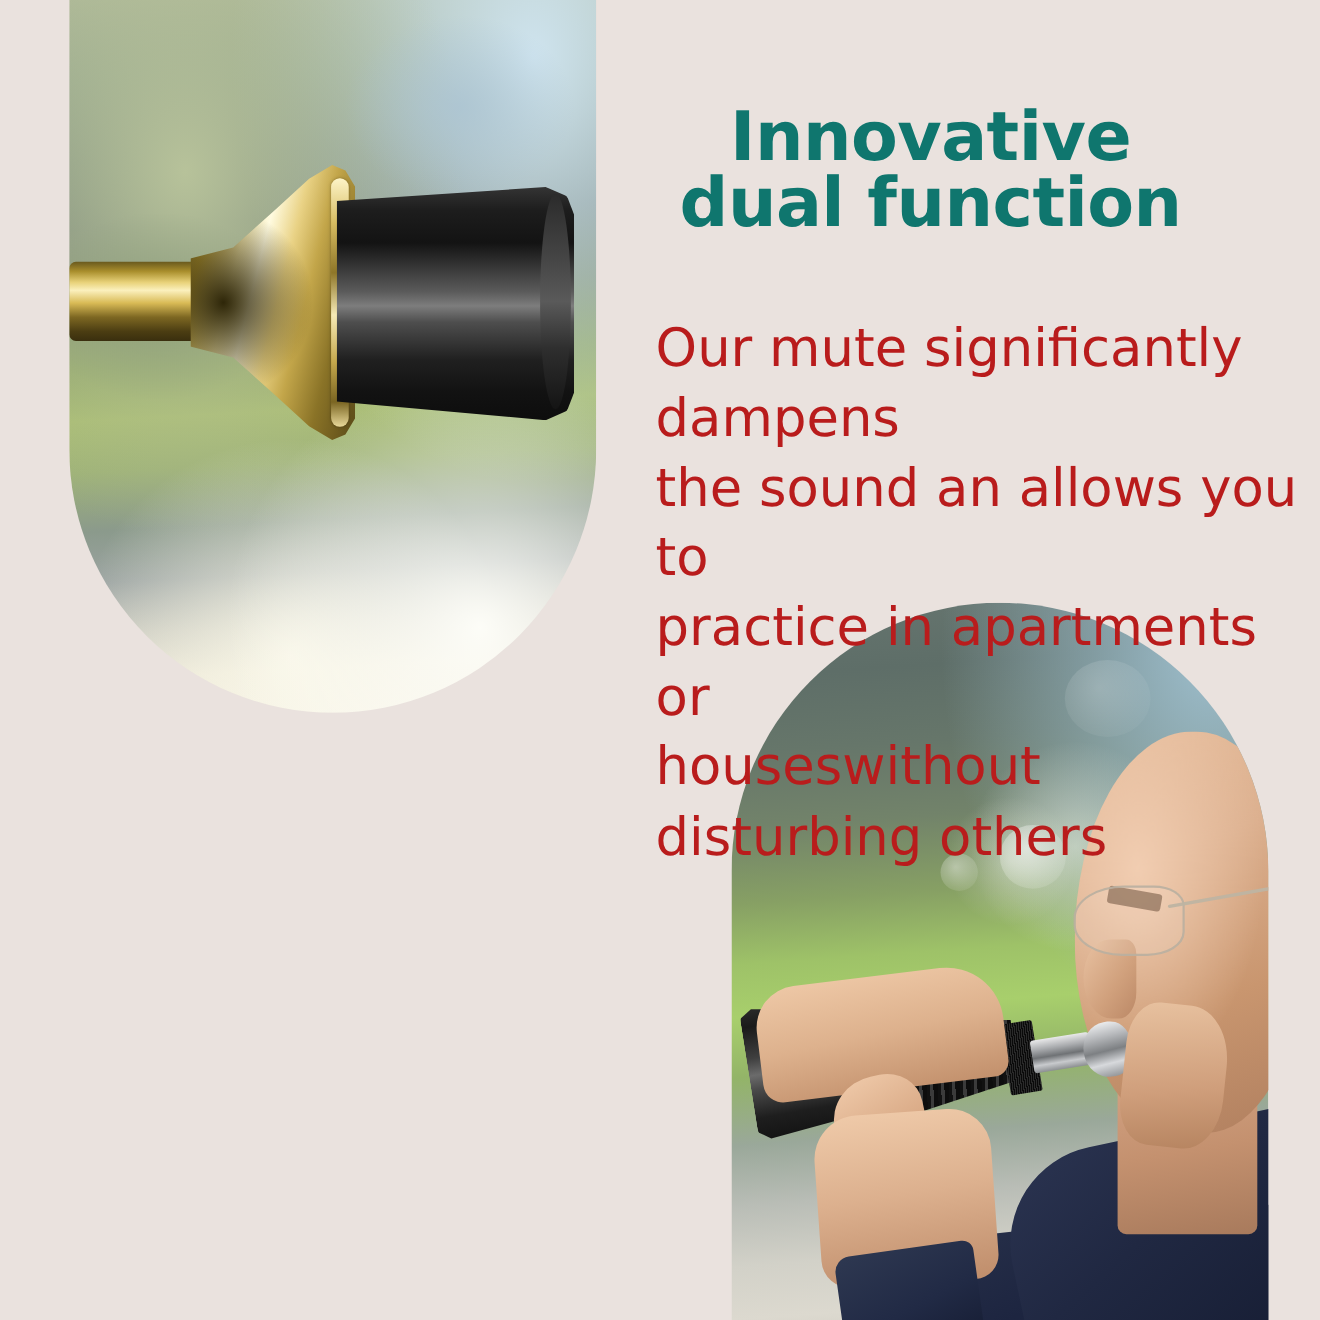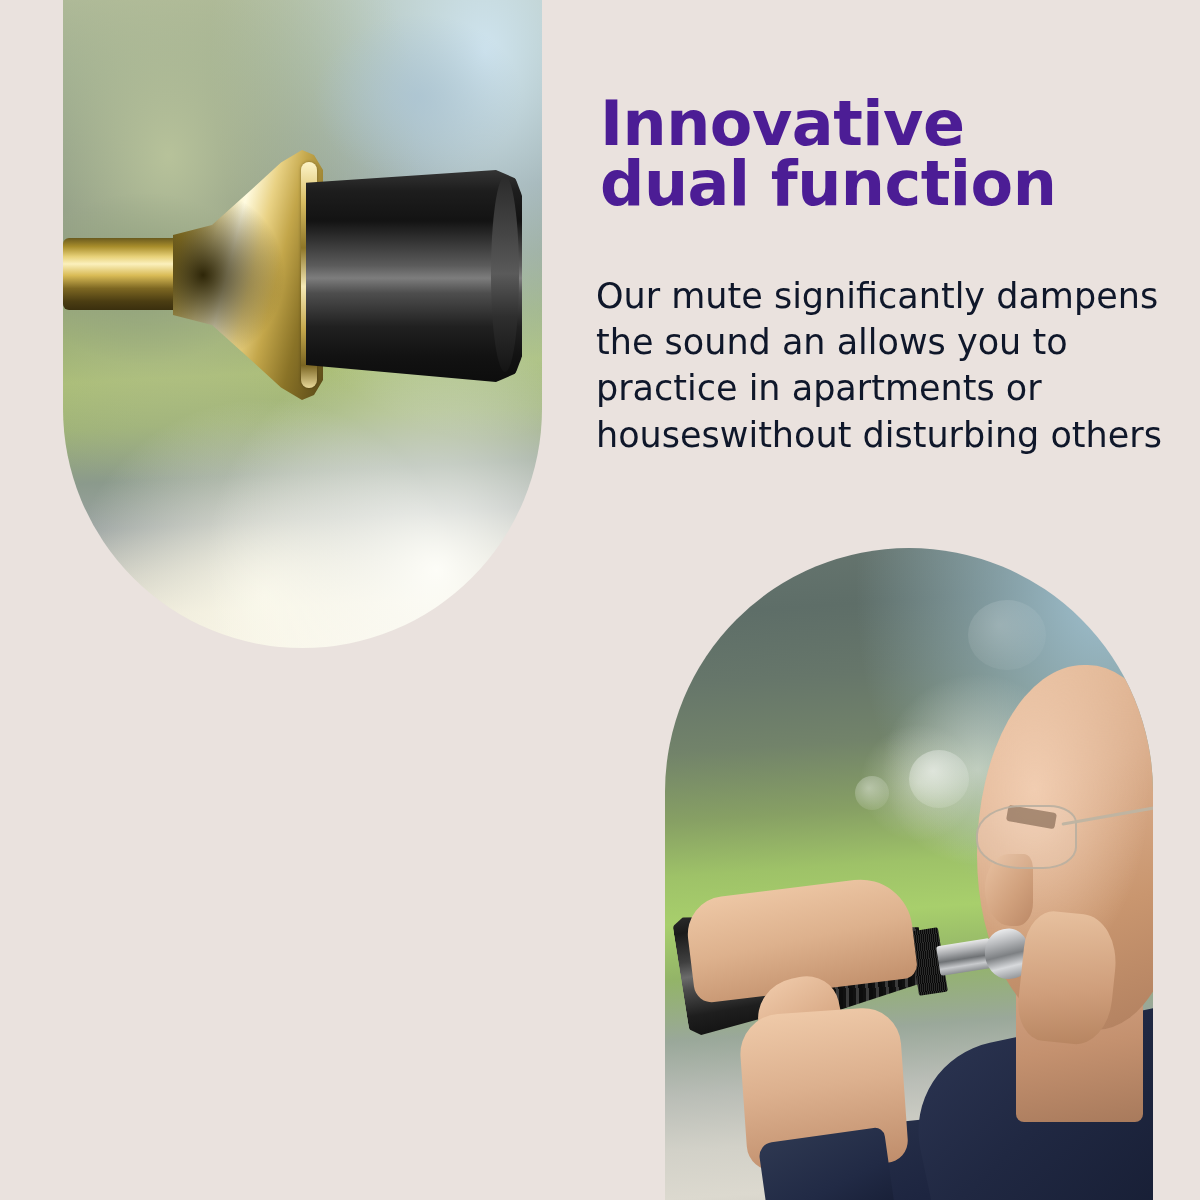--- a/index.html
+++ b/index.html
@@ -330,39 +330,39 @@
     background: linear-gradient(175deg, #f2f3f4 0%, #b9bbbe 26%, #7d8083 52%, #d7d9dc 74%, #8d9093 100%);
     border-radius: 50% 42% 42% 50%;
   }
 
   
   .headline {
     position: absolute;
     left: 600px;
     top: 52px;
     width: 492px;
-    text-align: left;
-    color: #4c1d95;
+    text-align: center;
+    color: #0f766e;
     font-family: "DejaVu Sans", sans-serif;
     font-weight: bold;
     font-size: 62px;
     line-height: 0.98;
     letter-spacing: -0.5px;
     white-space: pre-line;
   }
 
   .body-right {
     position: absolute;
     left: 596px;
     top: 238px;
     width: 590px;
-    color: #0f172a;
+    color: #b91c1c;
     font-family: "DejaVu Sans", sans-serif;
     font-weight: normal;
-    font-size: 35px;
+    font-size: 48px;
     line-height: 1.32;
     text-align: left;
     white-space: pre-line;
   }
 
   .body-left {
     position: absolute;
     left: 62px;
     top: 832px;
     width: 540px;

